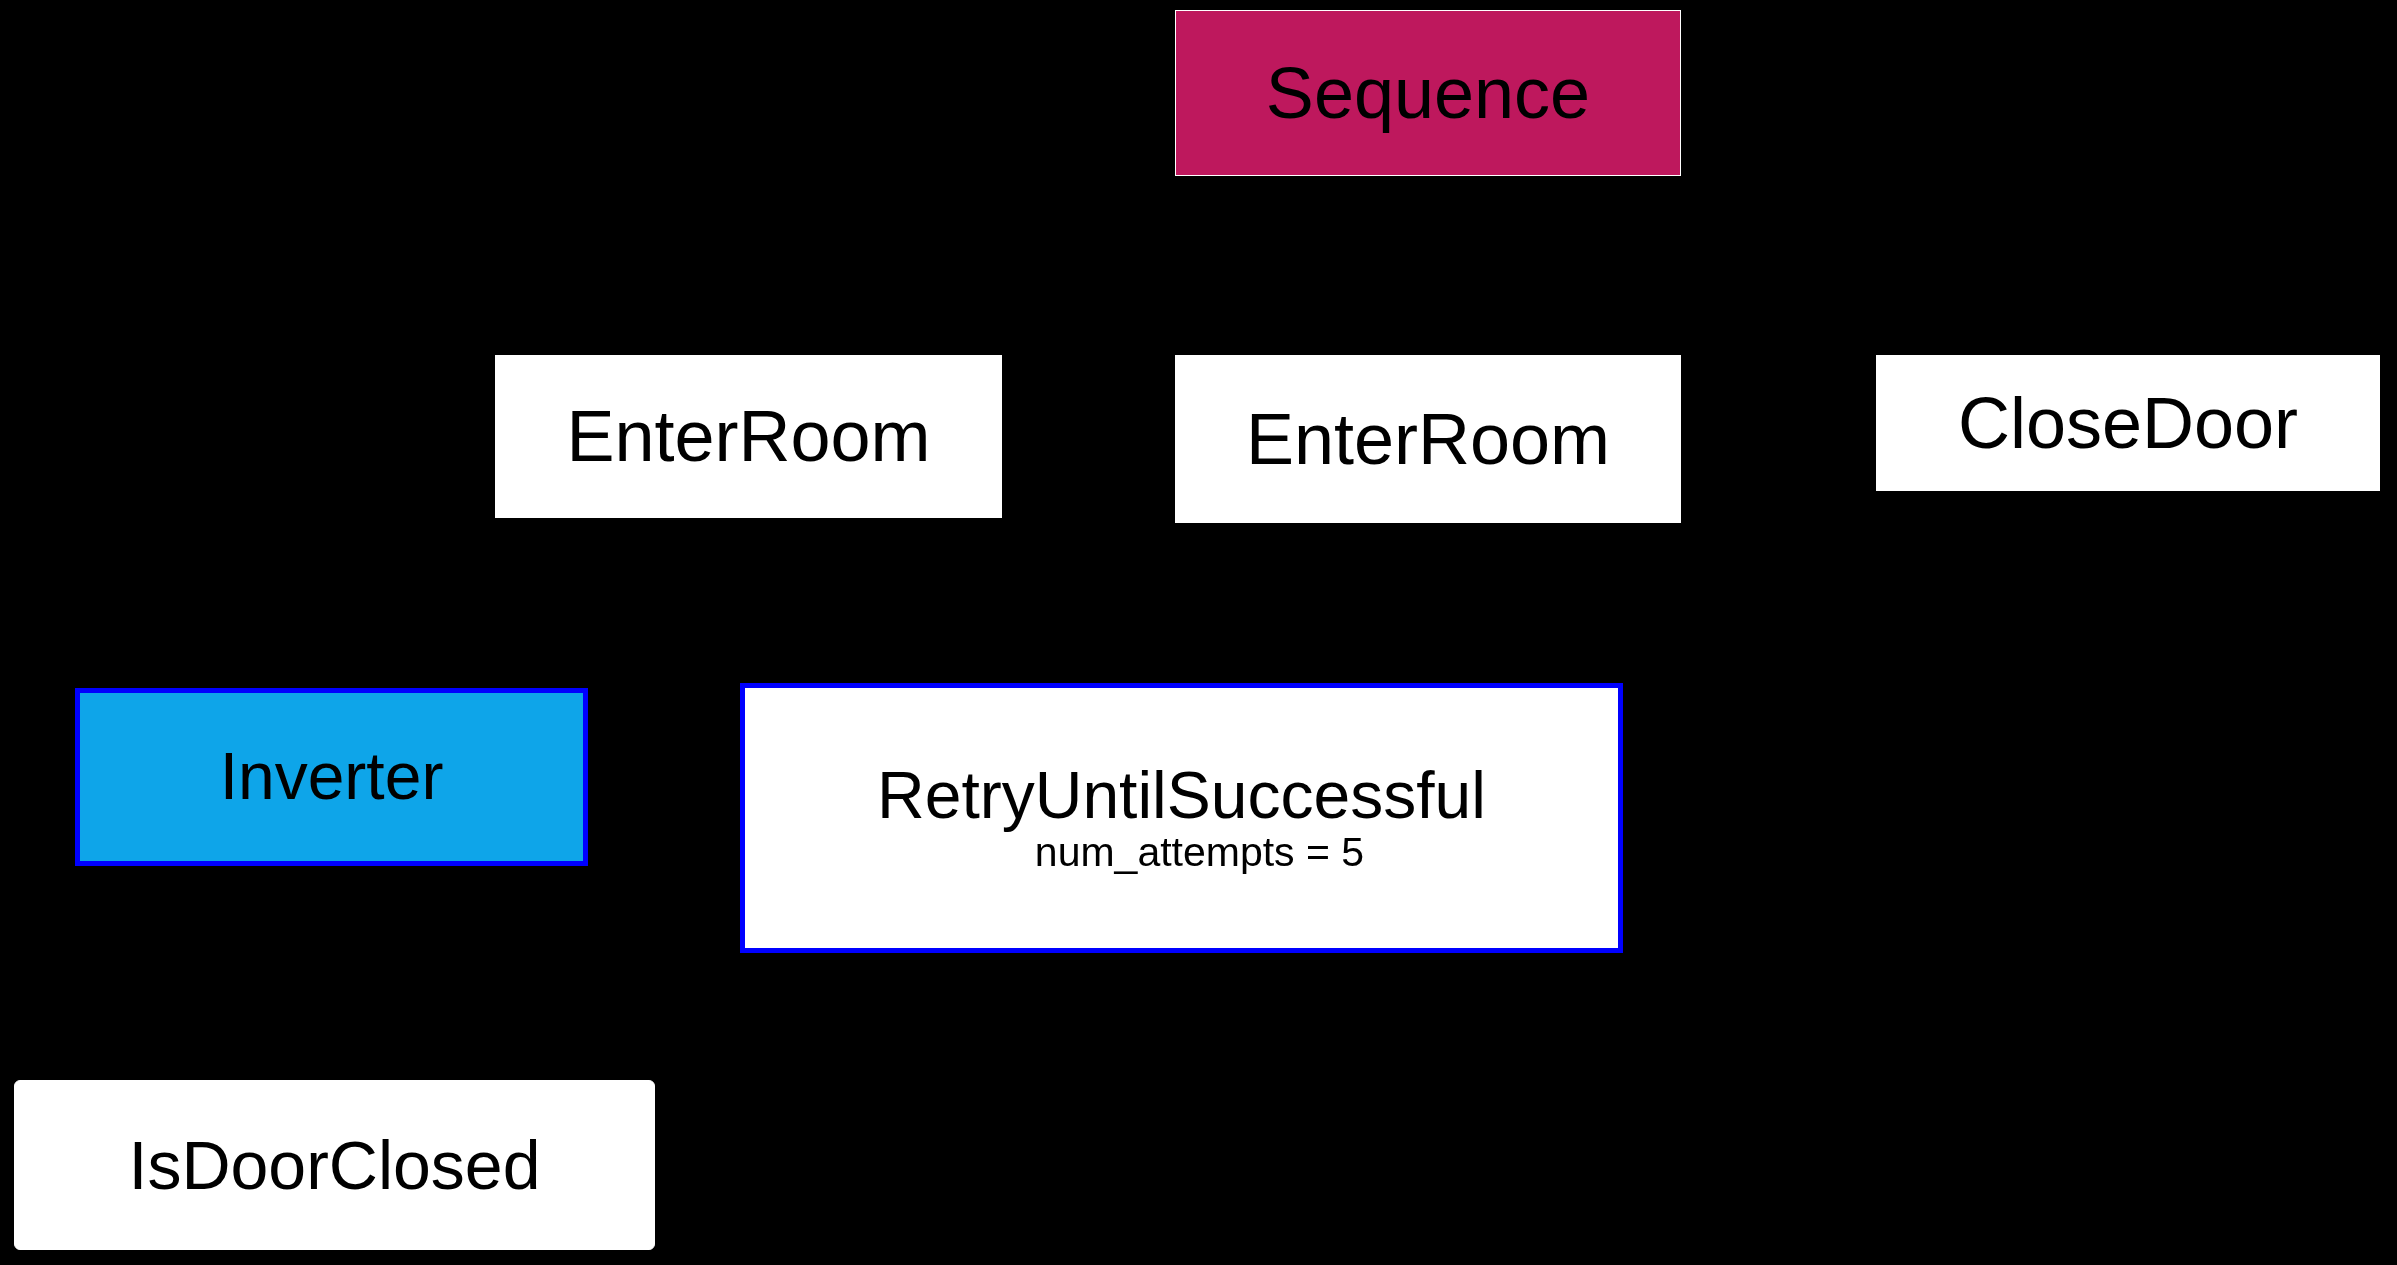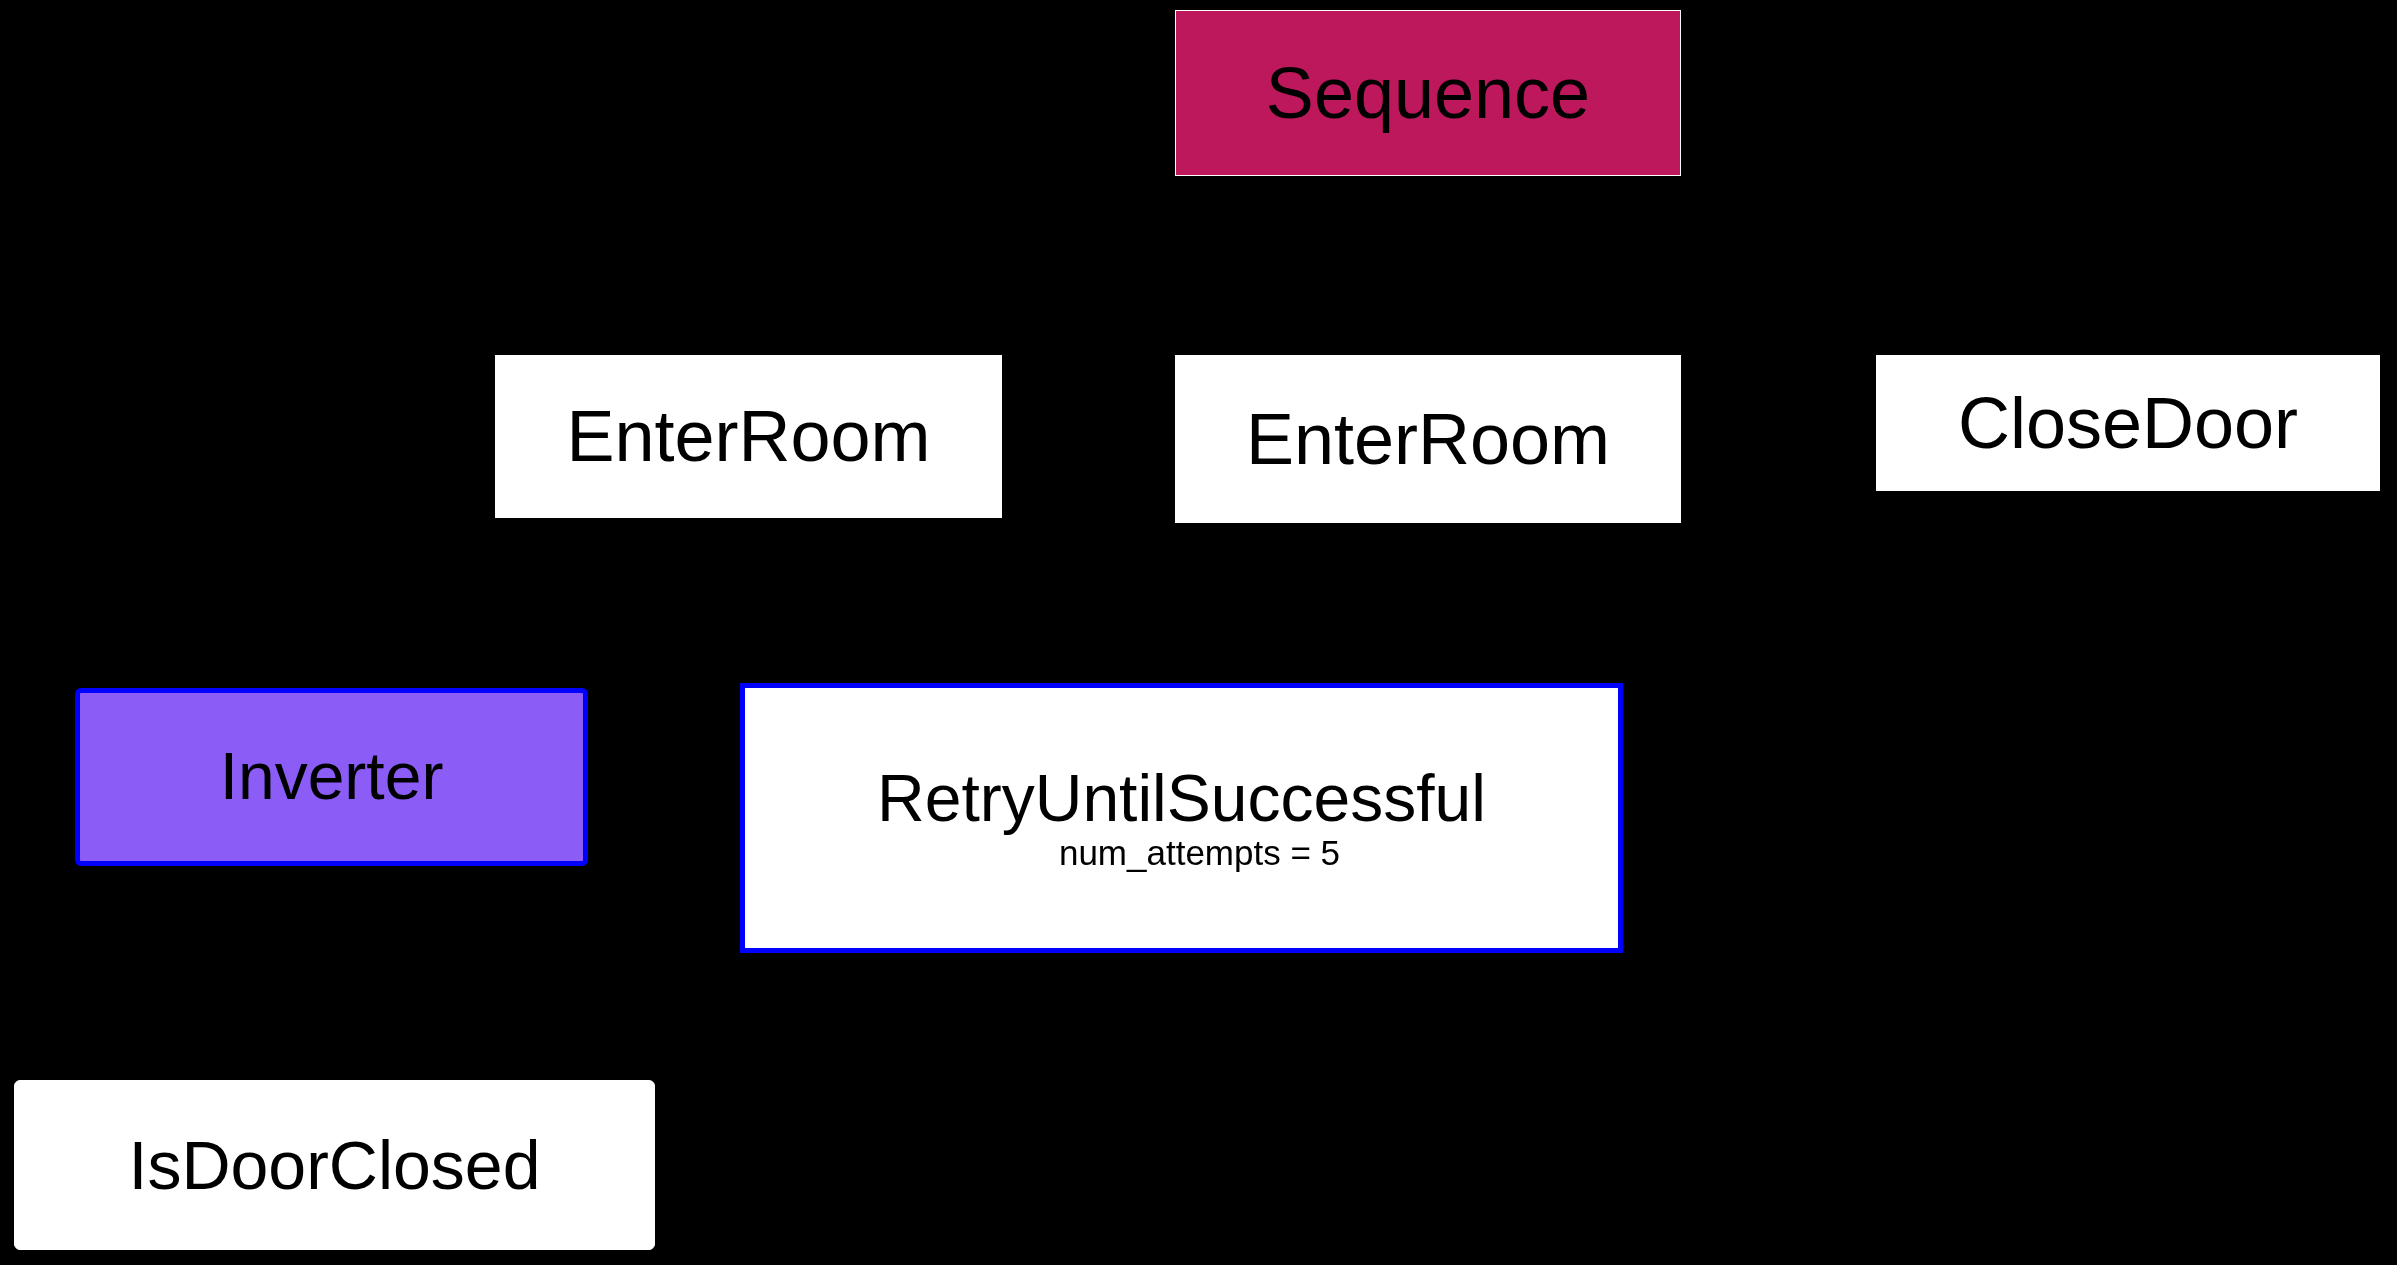--- a/index.html
+++ b/index.html
@@ -89,27 +89,27 @@
   </div>
 
   <div class="node shape-rect" style="left: 1175px; top: 355px; width: 506px; height: 168px; background: rgb(255, 255, 255); color: rgb(0, 0, 0);">
     <span class="node-label" style="font-size: 72px;">EnterRoom</span>
   </div>
 
   <div class="node shape-rect" style="left: 1876px; top: 355px; width: 504px; height: 136px; background: rgb(255, 255, 255); color: rgb(0, 0, 0);">
     <span class="node-label" style="font-size: 72px;">CloseDoor</span>
   </div>
 
-  <div class="node shape-rect hl-blue" style="left: 75px; top: 688px; width: 513px; height: 178px; background: #8b5cf6; color: rgb(0, 0, 0); border-color: rgb(0, 0, 255); border-radius: 6px;">
+  <div class="node shape-rect hl-blue" style="left: 75px; top: 688px; width: 513px; height: 178px; background: #0ea5e9; color: rgb(0, 0, 0); border-color: rgb(0, 0, 255);">
     <span class="node-label" style="font-size: 66px;">Inverter</span>
   </div>
 
   <div class="node shape-rect hl-blue" style="left: 740px; top: 683px; width: 883px; height: 270px; background: rgb(255, 255, 255); color: rgb(0, 0, 0); border-color: rgb(0, 0, 255);">
     <span class="node-label" style="font-size: 66px;">RetryUntilSuccessful</span>
-    <span class="node-param" style="font-size: 35px; margin-left: 36px;">num_attempts = 5</span>
+    <span class="node-param" style="font-size: 41px; margin-left: 36px;">num_attempts = 5</span>
   </div>
 
   <div class="node shape-rounded" style="left: 14px; top: 1080px; width: 641px; height: 170px; background: rgb(255, 255, 255); color: rgb(0, 0, 0);">
     <span class="node-label" style="font-size: 68px;">IsDoorClosed</span>
   </div>
 
 
 </div>
 
 </body></html>

